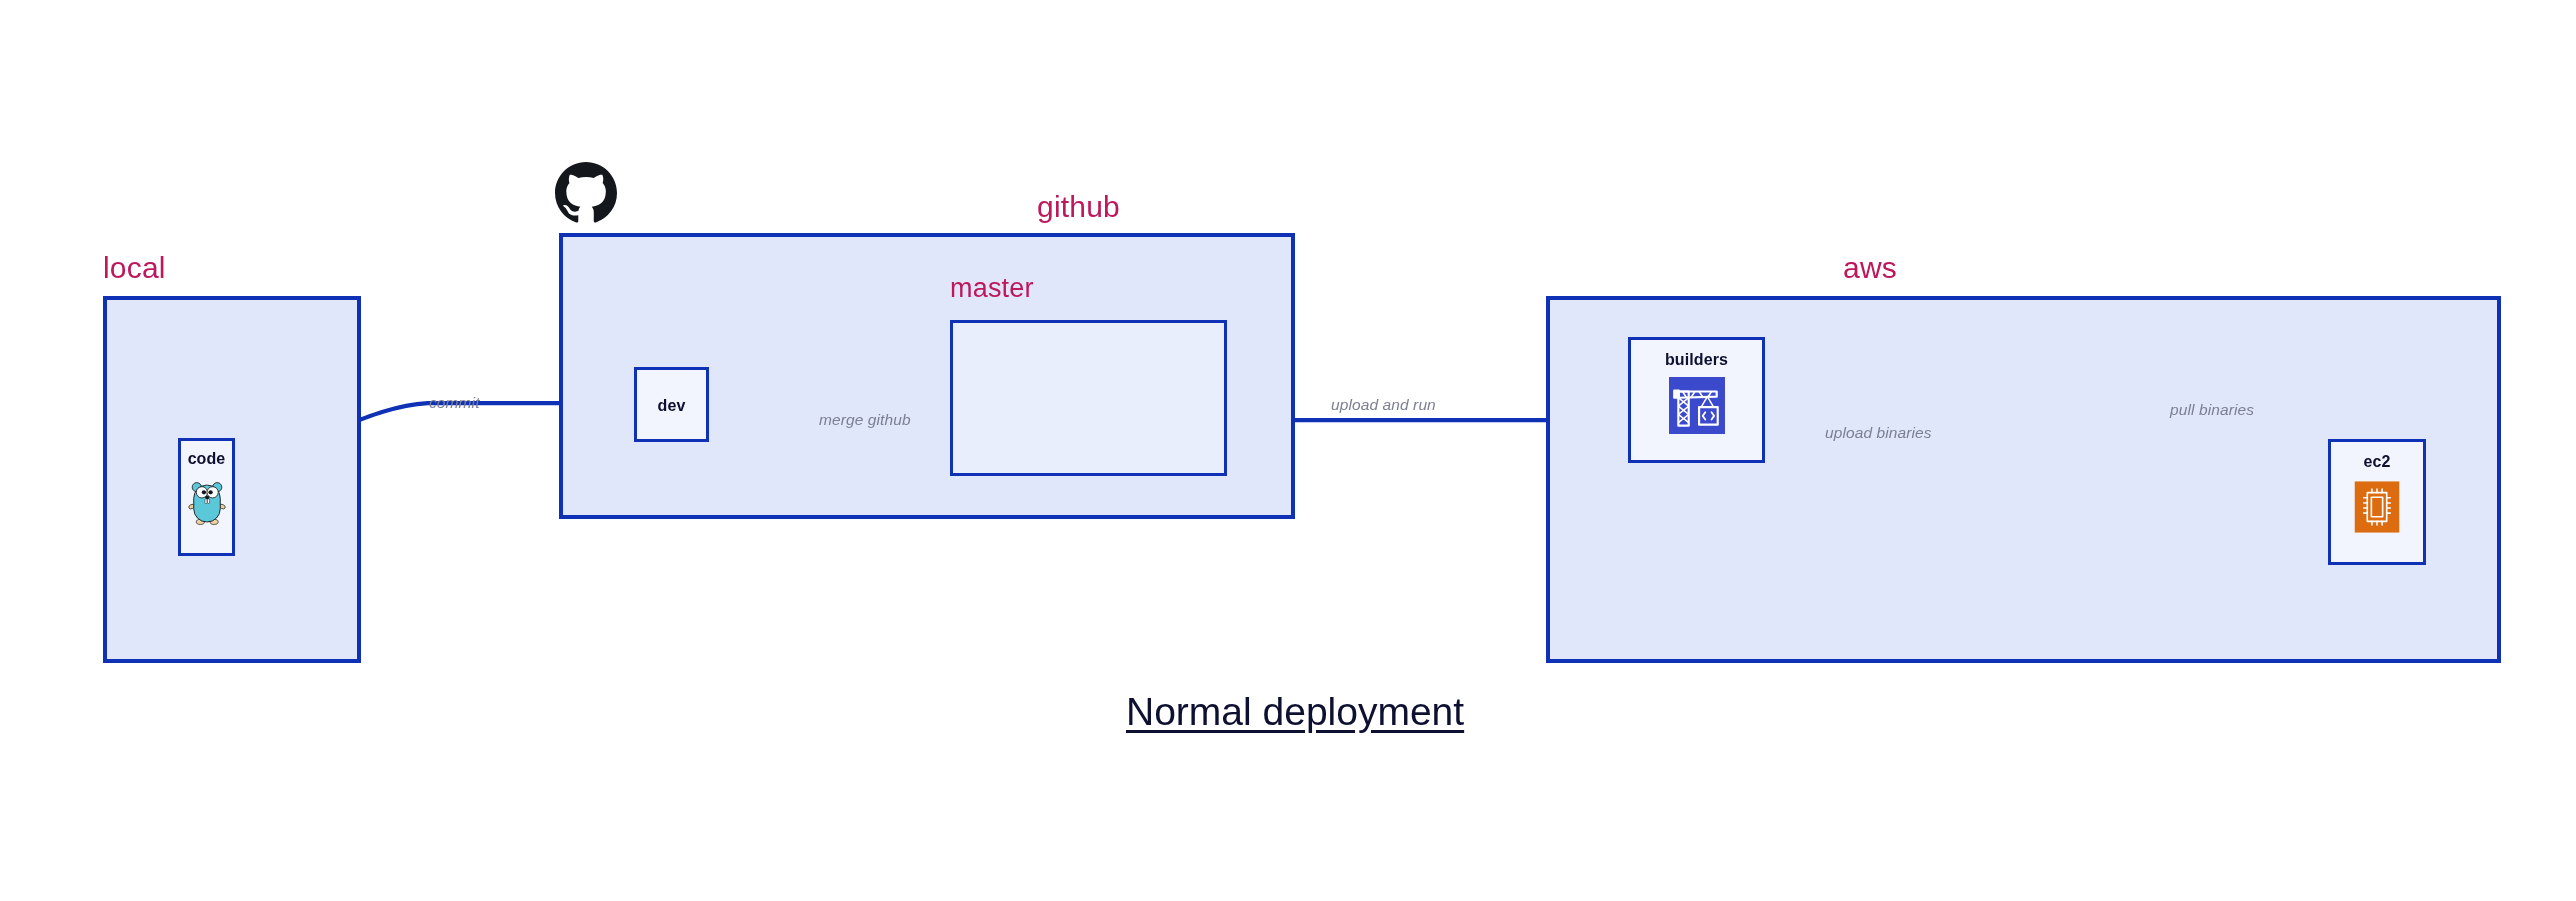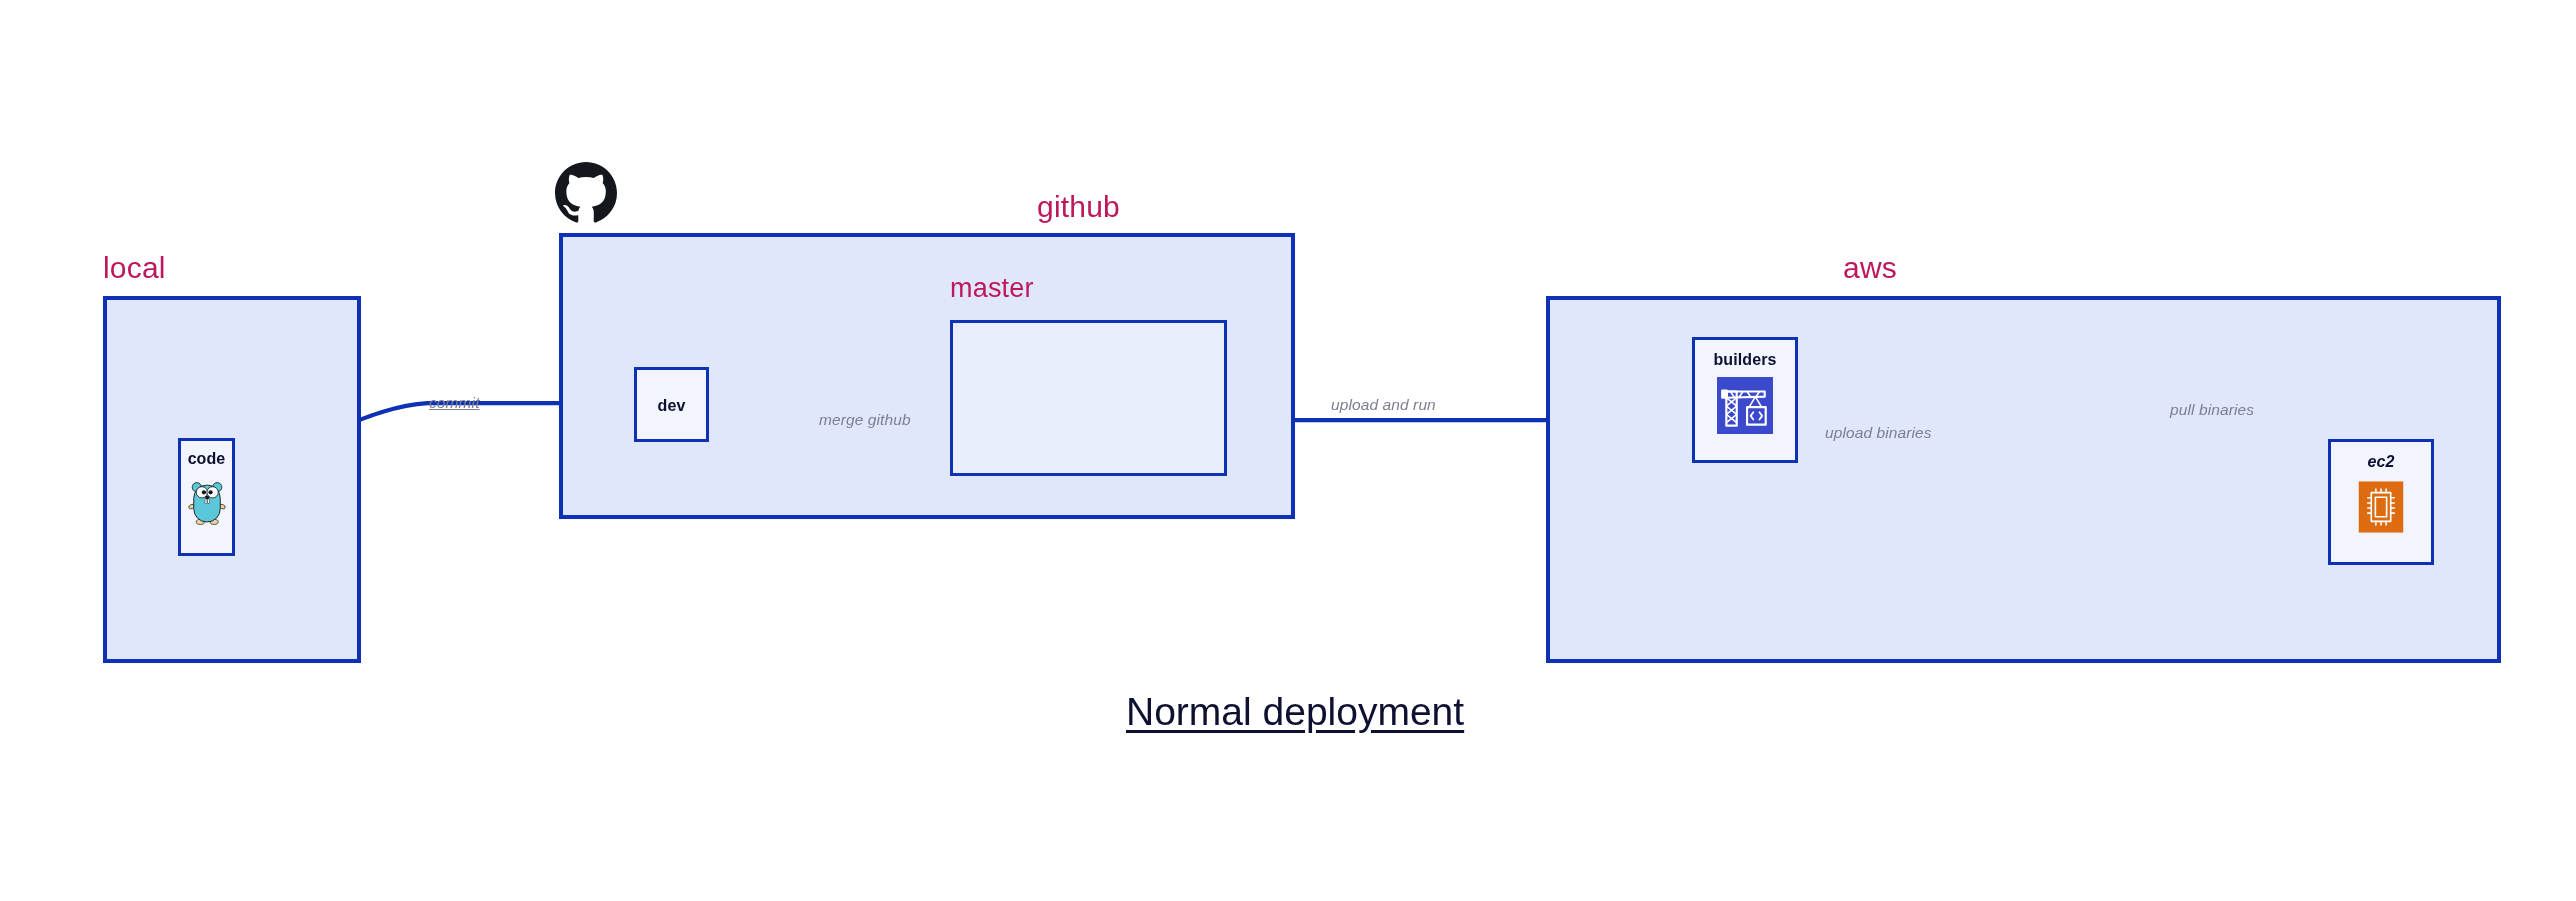--- a/index.html
+++ b/index.html
@@ -181,21 +181,21 @@
   <div class="node" style="left:634px; top:367px; width:75px; height:75px;">
     <div class="node-title" style="top:27px;">dev</div>
   </div>
 
 
   <div class="group-label" style="left:1843px; top:251px; width:258px;">aws</div>
 
   <div class="group" style="left:1546px; top:296px; width:955px; height:367px;">
   </div>
 
-  <div class="node" style="left:1692px; top:337px; width:106px; height:126px;">
+  <div class="node" style="left:1628px; top:337px; width:137px; height:126px;">
     <div class="node-title" style="top:11.3px;">builders</div>
     <div class="node-icon" style="top:37px; width:56px; height:57px;">
       <svg class="icon-square" width="56" height="57" viewBox="0 0 108 110" xmlns="http://www.w3.org/2000/svg">
         <rect x="0" y="0" width="108" height="110" fill="#3b49cc"></rect>
         <g stroke="#ffffff" stroke-width="4.2" fill="none" stroke-linejoin="round">
 
           <rect x="18" y="28" width="20" height="66"></rect>
           <path d="M18 40 L38 56 M38 40 L18 56 M18 56 L38 72 M38 56 L18 72 M18 72 L38 88 M38 72 L18 88" stroke-width="3"></path>
 
           <rect x="10" y="26" width="9" height="14" fill="#ffffff"></rect>
@@ -209,40 +209,40 @@
         </g>
         <g fill="none" stroke="#ffffff" stroke-width="3.4" stroke-linecap="round" stroke-linejoin="round">
           <path d="M70 68 L65 75 L70 82"></path>
           <path d="M82 68 L87 75 L82 82"></path>
         </g>
       </svg>
     </div>
   </div>
 
 
-  <div class="node" style="left:2328px; top:439px; width:106px; height:126px;font-style:italic;">
+  <div class="node" style="left:2328px; top:439px; width:98px; height:126px;">
     <div class="node-title" style="top:11.3px;">ec2</div>
     <div class="node-icon" style="top:39px; width:45px; height:52px;">
       <svg class="icon-square" width="45" height="52" viewBox="0 0 88 100" xmlns="http://www.w3.org/2000/svg">
         <rect x="0" y="0" width="88" height="100" fill="#dd6b10"></rect>
         <g stroke="#ffffff" stroke-width="3.2" fill="none" stroke-linejoin="round">
           <rect x="25" y="22" width="38" height="56"></rect>
           <rect x="33" y="31" width="22" height="38"></rect>
         </g>
         <g stroke="#ffffff" stroke-width="3" stroke-linecap="round">
           <path d="M18 32 L25 32 M18 42 L25 42 M18 52 L25 52 M18 62 L25 62"></path>
           <path d="M63 32 L70 32 M63 42 L70 42 M63 52 L70 52 M63 62 L70 62"></path>
           <path d="M34 15 L34 22 M44 15 L44 22 M54 15 L54 22"></path>
           <path d="M34 78 L34 85 M44 78 L44 85 M54 78 L54 85"></path>
         </g>
       </svg>
     </div>
   </div>
 
-  <div class="edge-label" style="left:429px; top:394px;text-decoration:underline;">commit</div>
+  <div class="edge-label" style="left:429px; top:394px;">commit</div>
 
   <div class="edge-label" style="left:819px; top:411px;">merge github</div>
 
   <div class="edge-label" style="left:1331px; top:396px;">upload and run</div>
 
   <div class="edge-label" style="left:1825px; top:392px;margin-top:32px;">upload binaries</div>
 
   <div class="edge-label" style="left:2170px; top:401px;">pull binaries</div>
 
   <div id="caption" style="left:1126px; top:690px;">Normal deployment</div>

